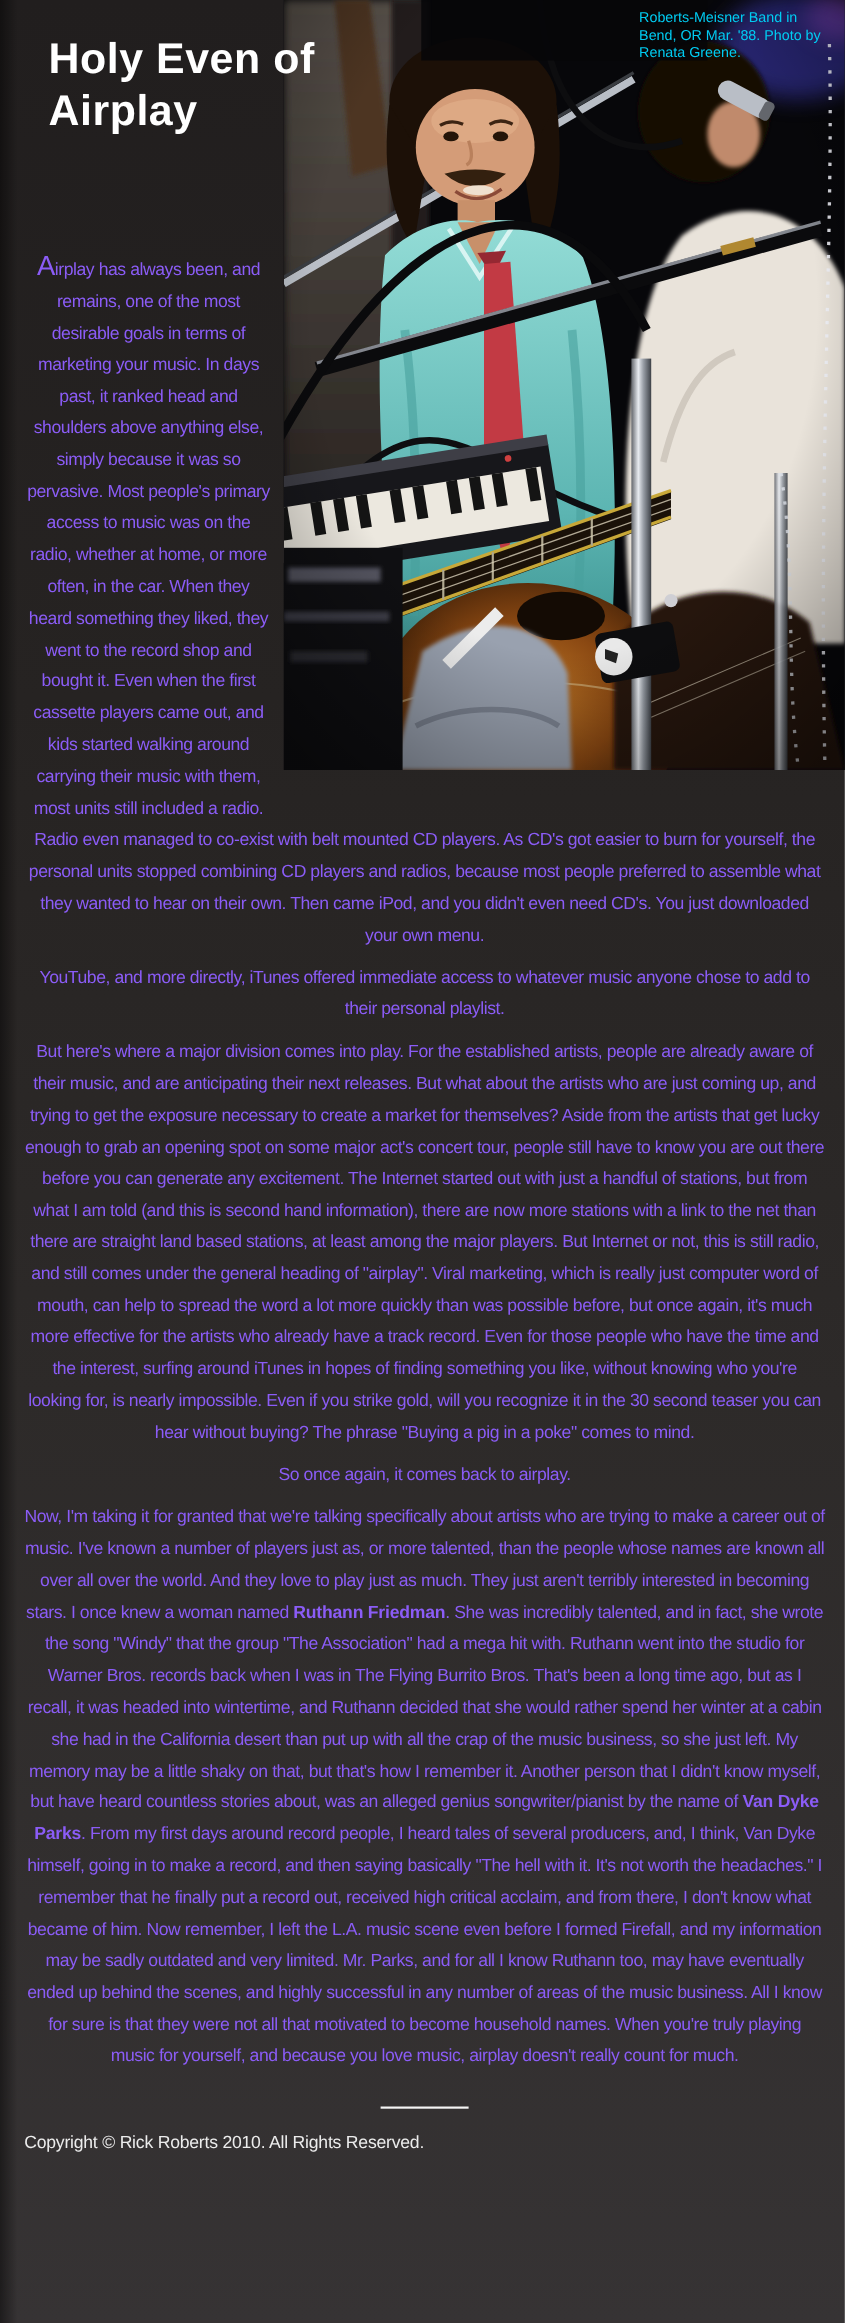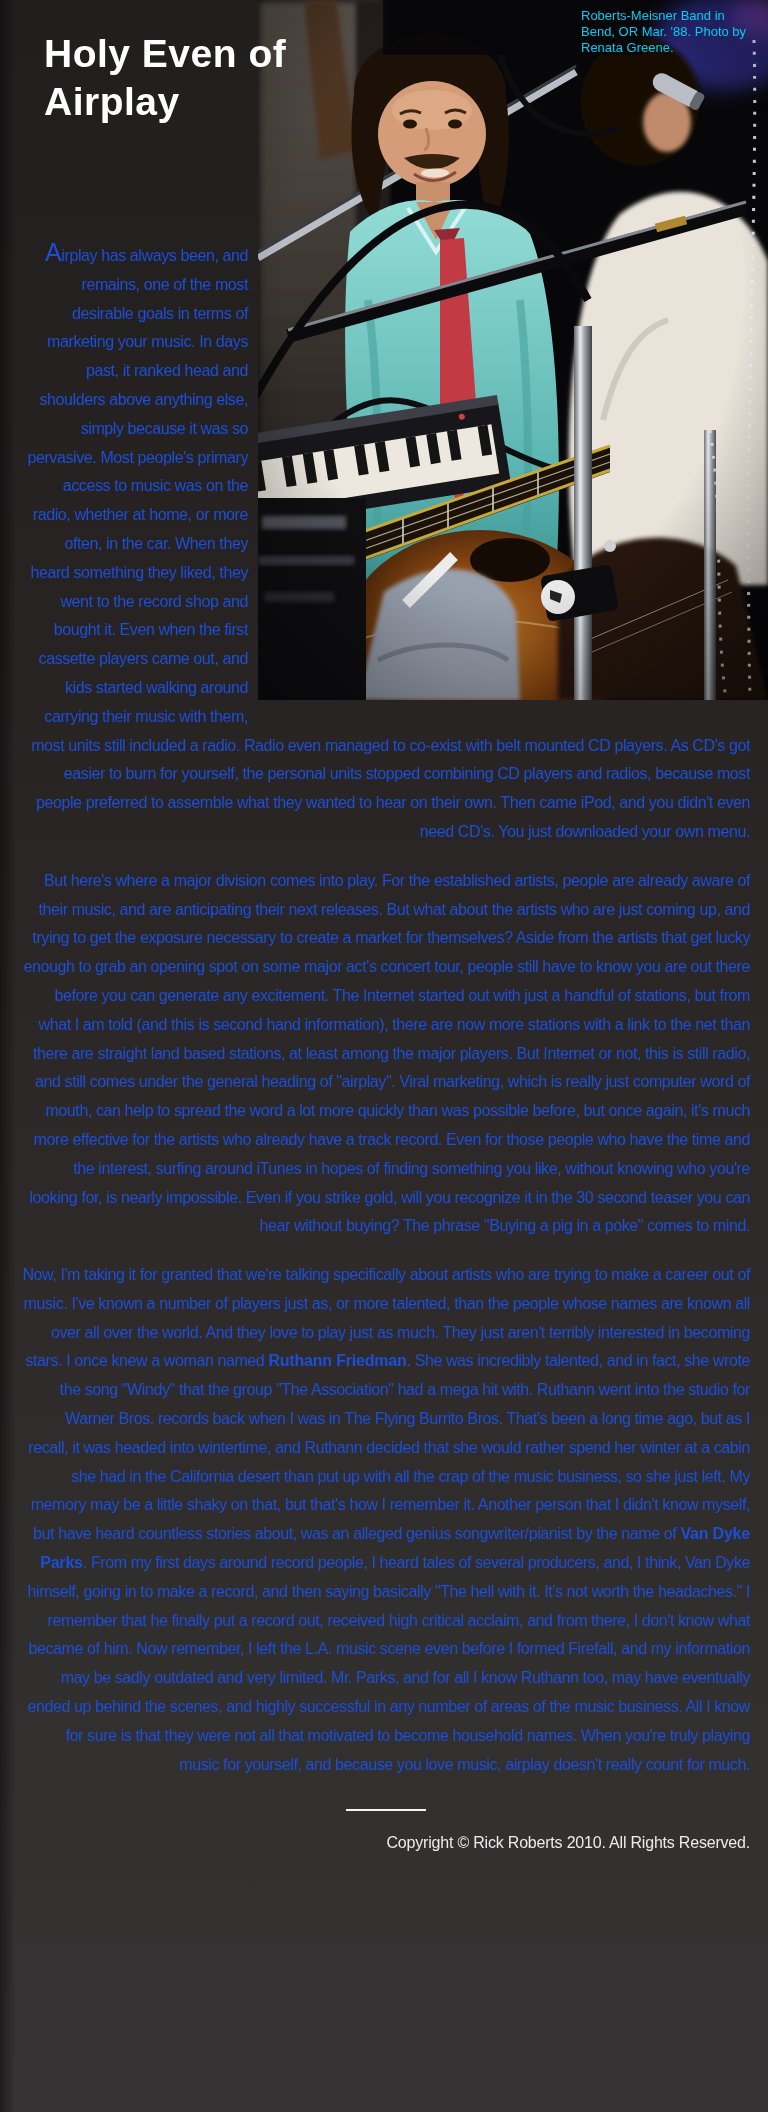--- a/index.html
+++ b/index.html
@@ -30,35 +30,35 @@
     color: #ffffff; font-size: 39px; line-height: 48px; font-weight: bold;
     letter-spacing: 0.5px; z-index: 3;
   }
   .content {
     position: relative; z-index: 2;
     padding: 0 18px 0 22px;
   }
   .float-spacer { float: right; width: 502px; height: 722px; }
   .paragraphs { padding-top: 218px; }
   .paragraphs p {
-    margin: 20px 0;
-    color: #1d4ed8;
+    margin: 10px 0;
+    color: #8b5cf6;
     font-size: 16px; line-height: 28.8px; letter-spacing: -0.4px;
-    text-align: right;
+    text-align: center;
   }
   .paragraphs p b { font-weight: bold; letter-spacing: -0.2px; }
   .initial { font-size: 25px; }
   .footer-divider {
     width: 80px; height: 0;
     border: none; border-top: 2px solid #f4f4f4;
     margin: 30px auto 0 auto;
   }
   .copyright {
     margin-top: 22px;
-    text-align: right;
+    text-align: left;
     color: #ececec;
     font-size: 16px; line-height: 20px; letter-spacing: -0.2px;
   }
 </style>
 <title>Holy Grail of Airplay</title></head>
 <body>
 
 <div class="left-shade"></div>
 
 <div class="photo-wrap">
@@ -225,19 +225,21 @@
 </div>
 
 <div class="photo-caption">Roberts-Meisner Band in Bend, OR Mar. '88. Photo by Renata Greene.</div>
 
 <h1 class="page-title">Holy Even of Airplay</h1>
 
 <div class="content">
   <div class="float-spacer"></div>
   <div class="paragraphs" id="paragraphs">
       <p><span class="initial">A</span>irplay has always been, and remains, one of the most desirable goals in terms of marketing your music. In days past, it ranked head and shoulders above anything else, simply because it was so pervasive. Most people's primary access to music was on the radio, whether at home, or more often, in the car. When they heard something they liked, they went to the record shop and bought it. Even when the first cassette players came out, and kids started walking around carrying their music with them, most units still included a radio. Radio even managed to co-exist with belt mounted CD players. As CD's got easier to burn for yourself, the personal units stopped combining CD players and radios, because most people preferred to assemble what they wanted to hear on their own. Then came iPod, and you didn't even need CD's. You just downloaded your own menu.</p>
+      <p>YouTube, and more directly, iTunes offered immediate access to whatever music anyone chose to add to their personal playlist.</p>
       <p>But here's where a major division comes into play. For the established artists, people are already aware of their music, and are anticipating their next releases. But what about the artists who are just coming up, and trying to get the exposure necessary to create a market for themselves? Aside from the artists that get lucky enough to grab an opening spot on some major act's concert tour, people still have to know you are out there before you can generate any excitement. The Internet started out with just a handful of stations, but from what I am told (and this is second hand information), there are now more stations with a link to the net than there are straight land based stations, at least among the major players. But Internet or not, this is still radio, and still comes under the general heading of "airplay". Viral marketing, which is really just computer word of mouth, can help to spread the word a lot more quickly than was possible before, but once again, it's much more effective for the artists who already have a track record. Even for those people who have the time and the interest, surfing around iTunes in hopes of finding something you like, without knowing who you're looking for, is nearly impossible. Even if you strike gold, will you recognize it in the 30  second teaser you can hear without buying? The phrase "Buying a pig in a poke" comes to mind.</p>
+      <p>So once again, it comes back to airplay.</p>
       <p>Now, I'm taking it for granted that we're talking specifically about artists who are trying to make a career out of music. I've known a number of players just as, or more talented, than the people whose names are known all over all over the world. And they love to play just as much. They just aren't terribly interested in becoming stars. I once knew a woman named <b>Ruthann Friedman</b>. She was incredibly talented, and in fact, she wrote the song "Windy" that the group "The Association" had a mega hit with. Ruthann went into the studio for Warner Bros. records back when I was in The Flying Burrito Bros. That's been a long time ago, but as I recall, it was headed into wintertime, and Ruthann decided that she would rather spend her winter at a cabin she had in the California desert than put up with all the crap of the music business, so she just left. My memory may be a little shaky on that, but that's how I remember it. Another person that I didn't know myself, but have heard countless stories about, was an alleged genius songwriter/pianist by the name of <b>Van Dyke Parks</b>. From my first days around record people, I heard tales of several producers, and, I think, Van Dyke himself, going in to make a record, and then saying basically "The hell with it. It's not worth the headaches." I remember that he finally put a record out, received high critical acclaim, and from there, I don't know what became of him. Now remember, I left the L.A. music scene even before I formed Firefall, and my information may be sadly outdated and very limited. Mr. Parks, and for all I know Ruthann too, may have eventually ended up behind the scenes, and highly successful in any number of areas of the music business. All I know for sure is that they were not all that motivated to become household names. When you're truly playing music for yourself, and because you love music, airplay doesn't really count for much.</p>
     </div>
 
   <hr class="footer-divider">
   <div class="copyright">Copyright © Rick Roberts 2010. All Rights Reserved.</div>
 </div>
 
 </body></html>

